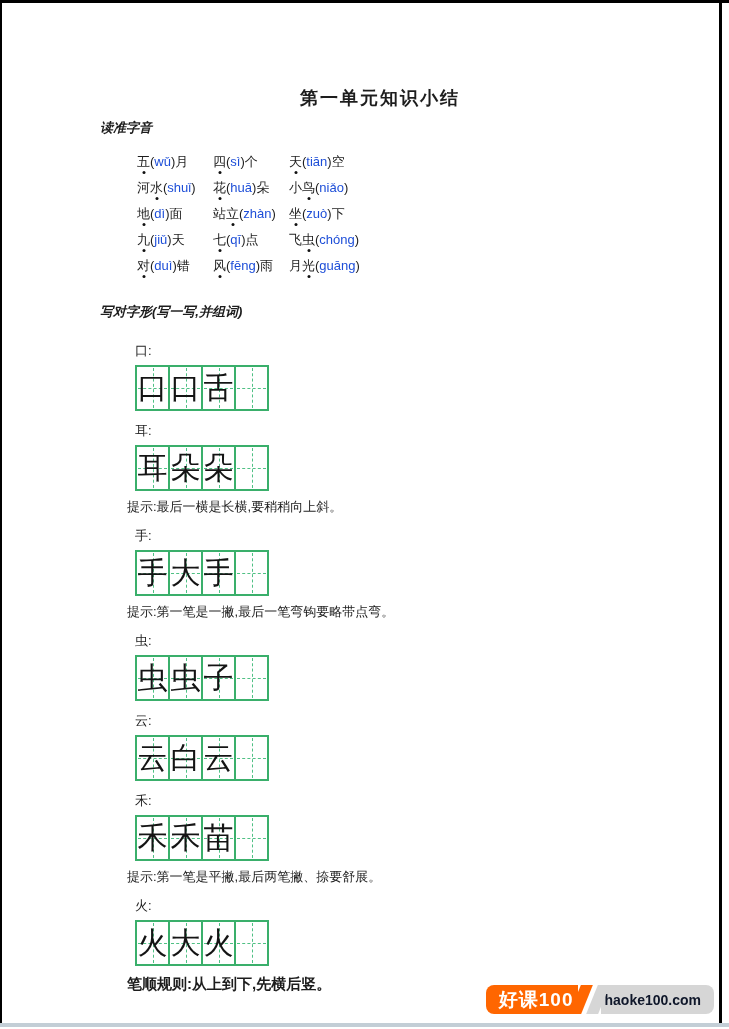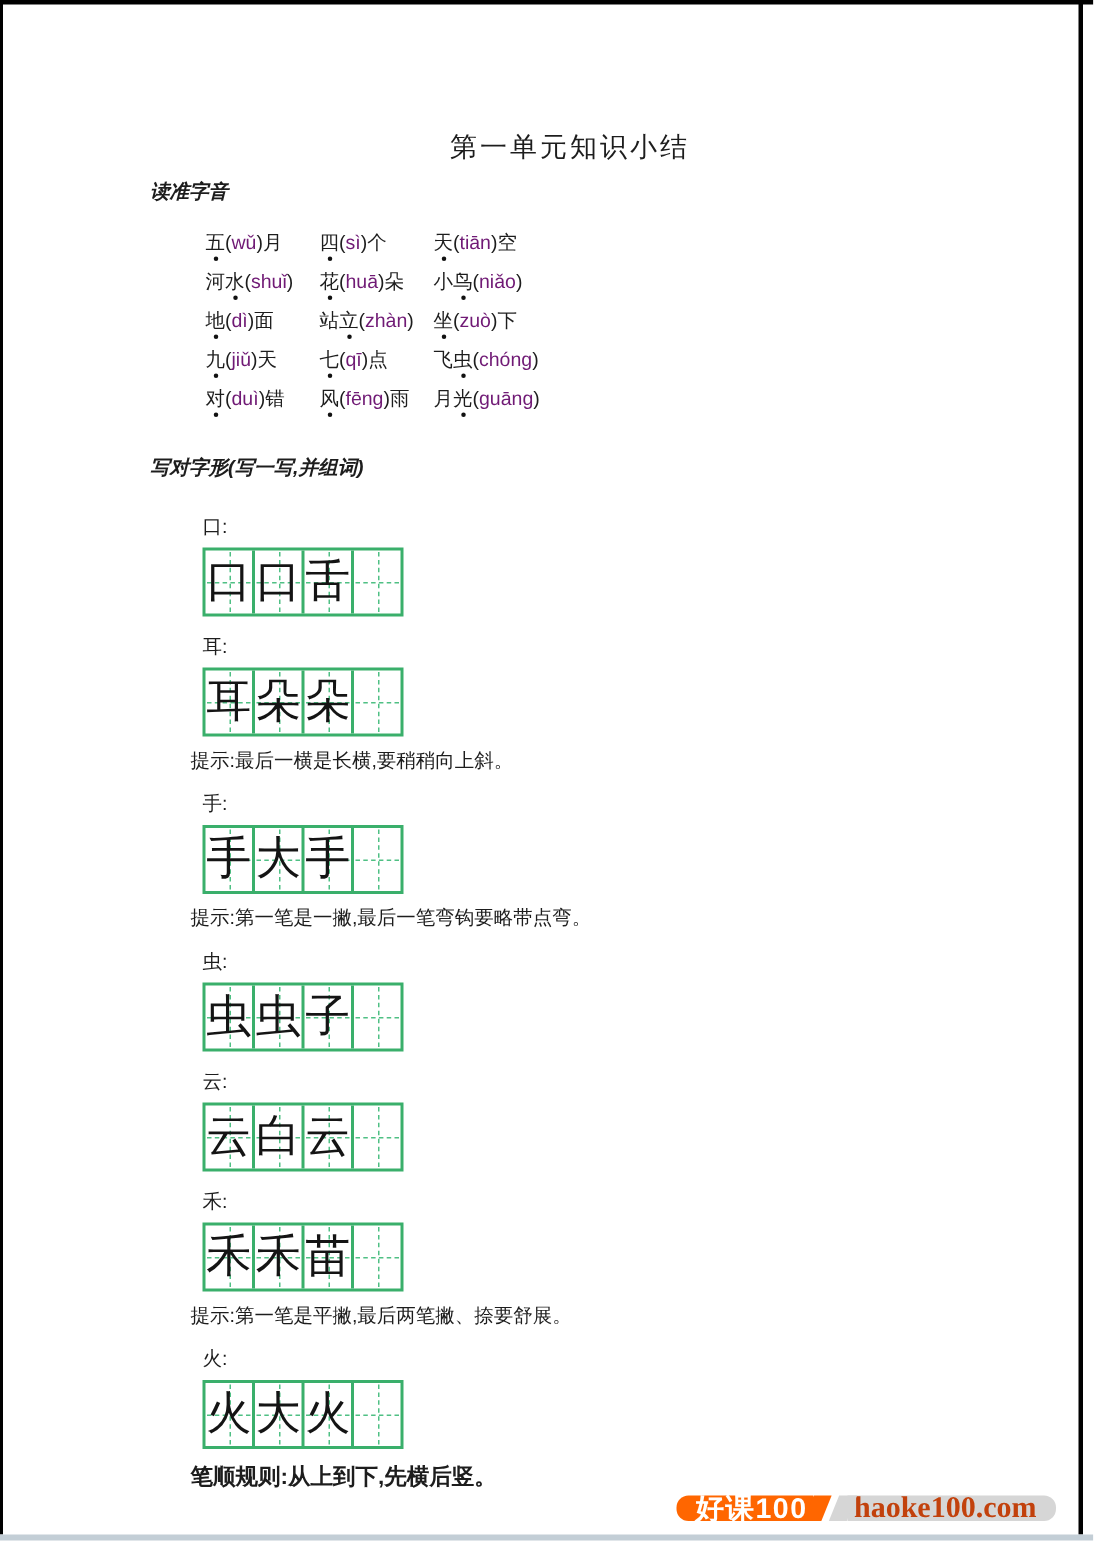--- a/index.html
+++ b/index.html
@@ -8,57 +8,57 @@
     font-family:"Liberation Sans","DejaVu Sans",sans-serif; color:#1d1d1d;
   }
   
   .frame-top    { position:absolute; top:0; left:0; width:729px; height:3px; background:#000; }
   .frame-left   { position:absolute; top:0; left:0; width:2px; height:1023px; background:#000; }
   .frame-right  { position:absolute; top:0; left:719px; width:3px; height:1023px; background:#000; }
   .frame-bottom { position:absolute; top:1023px; left:0; width:729px; height:4px; background:#c3ced6; }
 
   .content { position:absolute; left:100px; top:86px; width:560px; }
 
-  .title { font-size:18px; font-weight:normal; text-align:center; letter-spacing:2px; margin:0 0 9px 0; }
+  .title { font-size:18px; font-weight:bold; text-align:center; letter-spacing:2px; margin:0 0 9px 0; }
   .sec-heading { font-size:13px; font-weight:bold; margin:0 0 12px 0;font-style:italic; }
   .sec-heading.second { margin-top:24px; margin-bottom:21px; }
 
   
   .prows { margin-left:37px; }
   .prow { display:flex; height:26px; align-items:center; font-size:13px; white-space:nowrap; }
   .entry { display:inline-block; width:76px; flex:0 0 76px; }
-  .py { color:#701a75; }
+  .py { color:#1d4ed8; }
   .zi { position:relative; display:inline-block; }
   .zi-d::after {
     content:""; position:absolute; left:50%; bottom:-3px; transform:translateX(-50%);
     width:3px; height:3px; border-radius:50%; background:#111;
   }
 
   
   .wlabel { font-size:13px; margin:11px 0 5px 35px; }
   .pgrid { display:flex; width:fit-content; margin-left:35px; border:2px solid #3aaf6b; background:#fff; }
   .pcell { position:relative; width:31px; height:42px; border-right:2px solid #3aaf6b;
            display:flex; align-items:center; justify-content:center; }
   .pcell:last-child { border-right:none; }
   .pcell::before { content:""; position:absolute; left:1px; right:1px; top:50%; border-top:1px dashed #4fc084; }
   .pcell::after  { content:""; position:absolute; top:1px; bottom:1px; left:50%; border-left:1px dashed #4fc084; }
   .gzi { position:relative; z-index:1; font-size:30px; line-height:1;
          font-family:"DejaVu Serif","Liberation Serif",serif; color:#141414; }
   .tip { font-size:13px; font-weight:normal; margin:7px 0 1px 27px; }
   .rule { font-size:15px; font-weight:bold; margin:9px 0 0 27px; }
 
   
-  .logo { position:absolute; right:25px; bottom:15px; height:17px; display:flex; align-items:stretch; }
+  .logo { position:absolute; right:15px; bottom:15px; height:29px; display:flex; align-items:stretch; }
   .logo-left { background:#ff6600; color:#fff; font-weight:bold; font-size:19px;
                padding:0 4px 0 13px; border-radius:8px 0 0 8px; display:flex; align-items:center; letter-spacing:1px; }
   .logo-slant-orange { width:12px; background:#ff6600; transform:skewX(-22deg); margin-left:-3px; }
   .logo-gap { width:5px; background:#fff; }
   .logo-slant-gray { width:12px; background:#d6d6d6; transform:skewX(-22deg); margin-right:-3px; }
-  .logo-right { background:#d6d6d6; color:#c2410c; font-weight:bold; font-size:20px;
-                padding:0 13px 0 4px; border-radius:0 8px 8px 0; display:flex; align-items:center;font-family:Liberation Serif, serif; }
+  .logo-right { background:#d6d6d6; color:#0f172a; font-weight:bold; font-size:14px;
+                padding:0 13px 0 4px; border-radius:0 8px 8px 0; display:flex; align-items:center; }
 </style>
 </head>
 <body>
 
 <div class="page">
   <div class="frame-top"></div>
   <div class="frame-left"></div>
   <div class="frame-right"></div>
   <div class="frame-bottom"></div>
 

